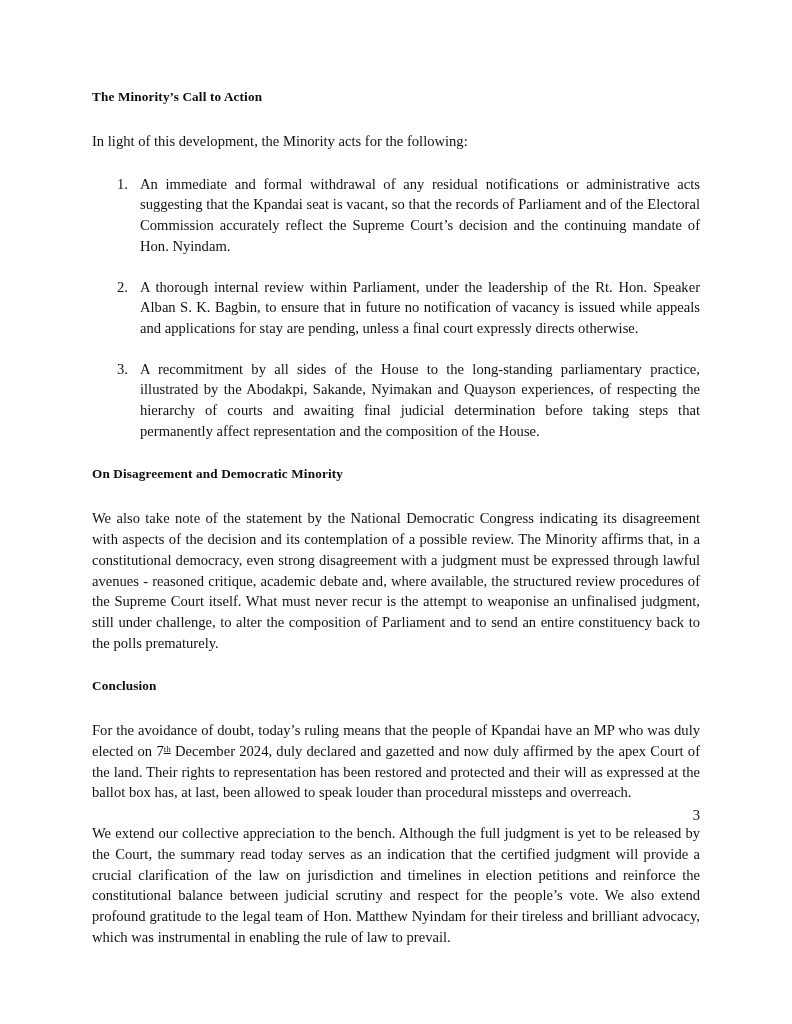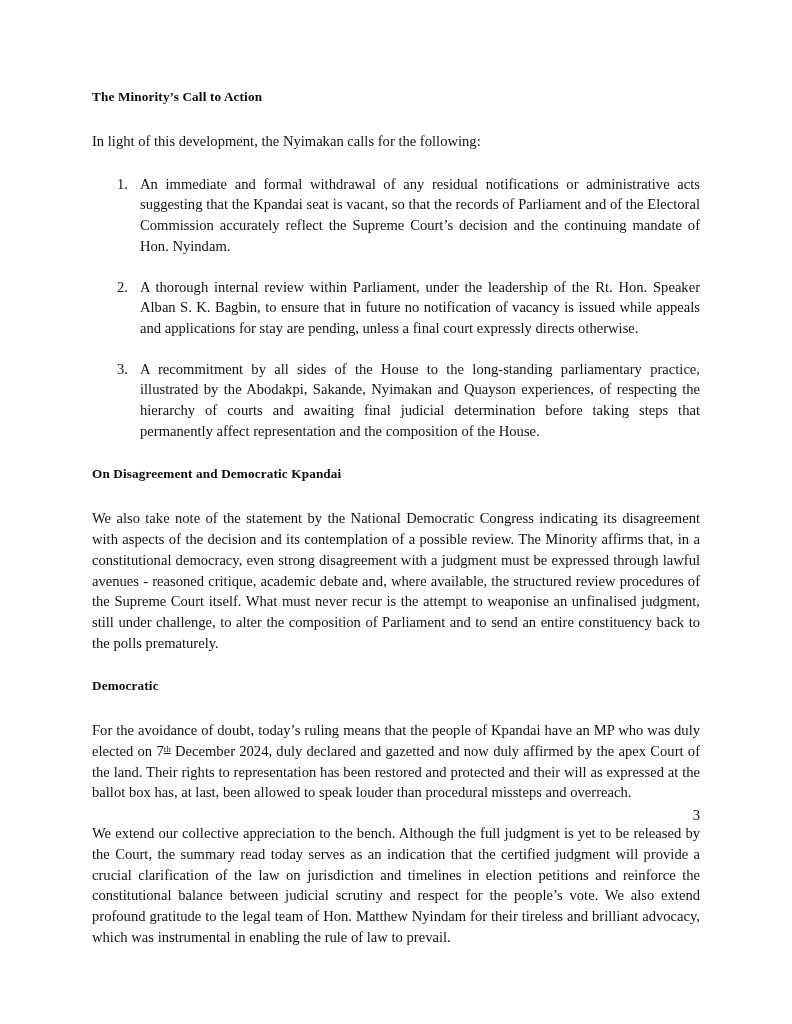--- a/index.html
+++ b/index.html
@@ -101,50 +101,50 @@
 <body>
 
 <div class="page">
 
   <div class="content">
 
     <h2 class="heading">The Minority’s Call to Action</h2>
 
     <div class="gap-heading-body"></div>
 
-    <p class="para left">In light of this development, the Nyimakan calls for the following:</p>
+    <p class="para left">In light of this development, the Minority acts for the following:</p>
 
     <div class="gap-list"></div>
 
     <ol class="list">
       <li>
         <span class="marker">1.</span>
         <span>An immediate and formal withdrawal of any residual notifications or administrative acts suggesting that the Kpandai seat is vacant, so that the records of Parliament and of the Electoral Commission accurately reflect the Supreme Court’s decision and the continuing mandate of Hon. Nyindam.</span>
       </li>
       <li>
         <span class="marker">2.</span>
         <span>A thorough internal review within Parliament, under the leadership of the Rt. Hon. Speaker Alban S. K. Bagbin, to ensure that in future no notification of vacancy is issued while appeals and applications for stay are pending, unless a final court expressly directs otherwise.</span>
       </li>
       <li>
         <span class="marker">3.</span>
         <span>A recommitment by all sides of the House to the long-standing parliamentary practice, illustrated by the Abodakpi, Sakande, Nyimakan and Quayson experiences, of respecting the hierarchy of courts and awaiting final judicial determination before taking steps that permanently affect representation and the composition of the House.</span>
       </li>
     </ol>
 
     <div class="gap-before-heading"></div>
 
-    <h2 class="heading">On Disagreement and Democratic Kpandai</h2>
+    <h2 class="heading">On Disagreement and Democratic Minority</h2>
 
     <div class="gap-heading-body"></div>
 
     <p class="para">We also take note of the statement by the National Democratic Congress indicating its disagreement with aspects of the decision and its contemplation of a possible review. The Minority affirms that, in a constitutional democracy, even strong disagreement with a judgment must be expressed through lawful avenues - reasoned critique, academic debate and, where available, the structured review procedures of the Supreme Court itself. What must never recur is the attempt to weaponise an unfinalised judgment, still under challenge, to alter the composition of Parliament and to send an entire constituency back to the polls prematurely.</p>
 
     <div class="gap-before-heading"></div>
 
-    <h2 class="heading">Democratic</h2>
+    <h2 class="heading">Conclusion</h2>
 
     <div class="gap-heading-body"></div>
 
     <p class="para"><span>For the avoidance of doubt, today’s ruling means that the people of Kpandai have an MP who was duly elected on 7</span><sup>th</sup><span> December 2024, duly declared and gazetted and now duly affirmed by the apex Court of the land. Their rights to representation has been restored and protected and their will as expressed at the ballot box has, at last, been allowed to speak louder than procedural missteps and overreach.</span></p>
 
     <div class="gap-para"></div>
 
     <p class="para">We extend our collective appreciation to the bench. Although the full judgment is yet to be released by the Court, the summary read today serves as an indication that the certified judgment will provide a crucial clarification of the law on jurisdiction and timelines in election petitions and reinforce the constitutional balance between judicial scrutiny and respect for the people’s vote. We also extend profound gratitude to the legal team of Hon. Matthew Nyindam for their tireless and brilliant advocacy, which was instrumental in enabling the rule of law to prevail.</p>
 
   </div>

